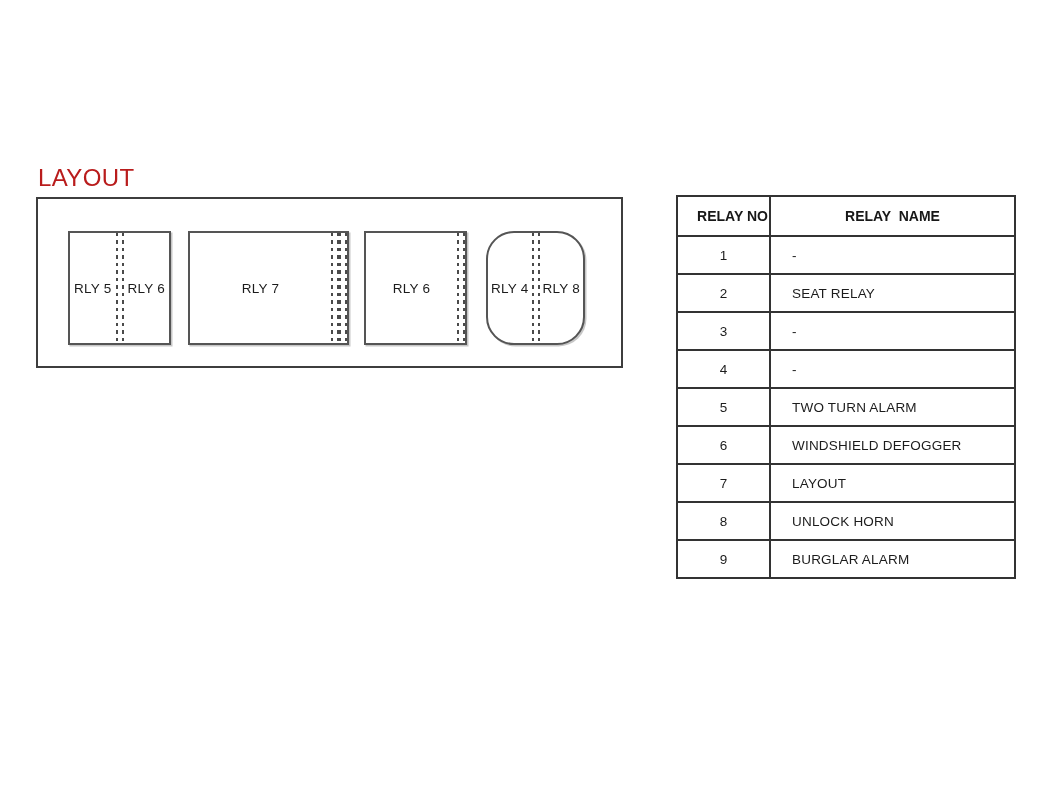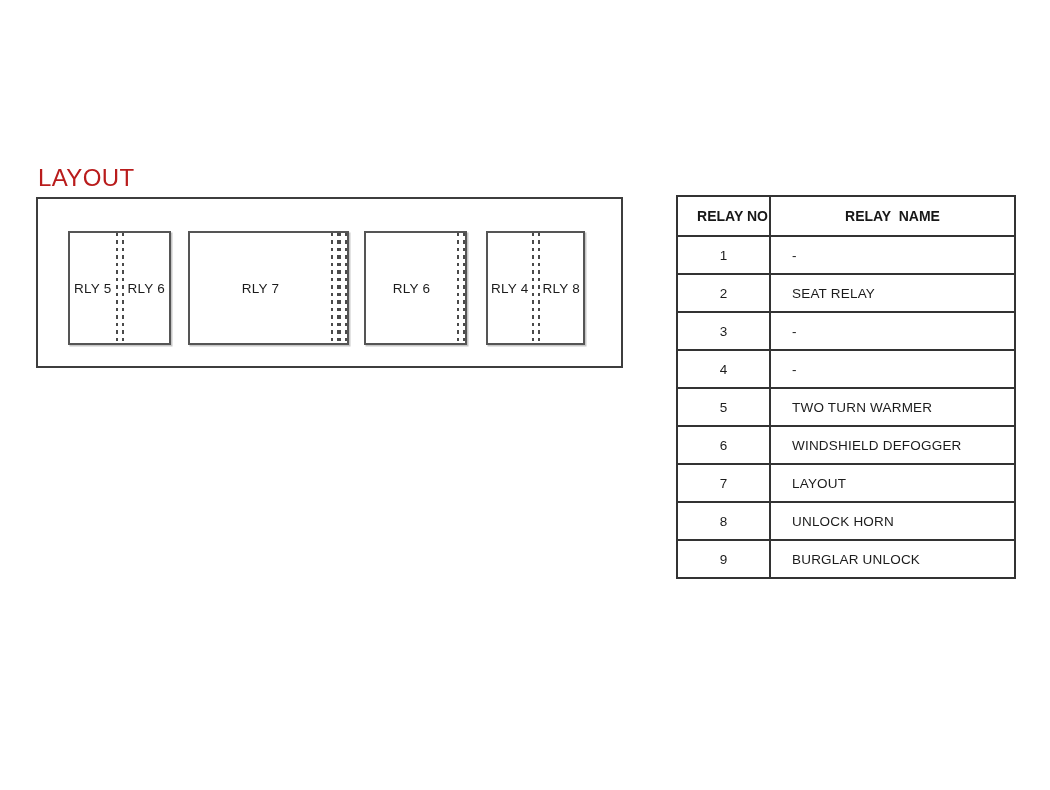--- a/index.html
+++ b/index.html
@@ -43,21 +43,21 @@
     border: 2px solid #555555;
     box-sizing: border-box;
     background: #ffffff;
     display: flex;
     align-items: stretch;
     box-shadow: 1.5px 1.5px 0 rgba(130,130,130,0.45);
   }
   .block-1 { left: 30px;  width: 103px; }
   .block-2 { left: 150px; width: 161px; }
   .block-3 { left: 326px; width: 103px; }
-  .block-4 { left: 448px; width: 99px;  }
+  .block-4 { left: 448px; width: 99px; border-radius: 28px;  }
 
   .relay-cell {
     flex: 1 1 auto;
     display: flex;
     align-items: center;
     justify-content: center;
     font-size: 13.5px;
     white-space: nowrap;
     color: #1c1c1c;
     letter-spacing: 0.2px;
@@ -173,32 +173,32 @@
     <tr>
       <td class="td-no">3</td>
       <td class="td-name">-</td>
     </tr>
     <tr>
       <td class="td-no">4</td>
       <td class="td-name">-</td>
     </tr>
     <tr>
       <td class="td-no">5</td>
-      <td class="td-name">TWO TURN WARMER</td>
+      <td class="td-name">TWO TURN ALARM</td>
     </tr>
     <tr>
       <td class="td-no">6</td>
       <td class="td-name">WINDSHIELD DEFOGGER</td>
     </tr>
     <tr>
       <td class="td-no">7</td>
       <td class="td-name">LAYOUT</td>
     </tr>
     <tr>
       <td class="td-no">8</td>
       <td class="td-name">UNLOCK HORN</td>
     </tr>
     <tr>
       <td class="td-no">9</td>
-      <td class="td-name">BURGLAR UNLOCK</td>
+      <td class="td-name">BURGLAR ALARM</td>
     </tr>
   </tbody>
 </table>
 
 </body></html>

